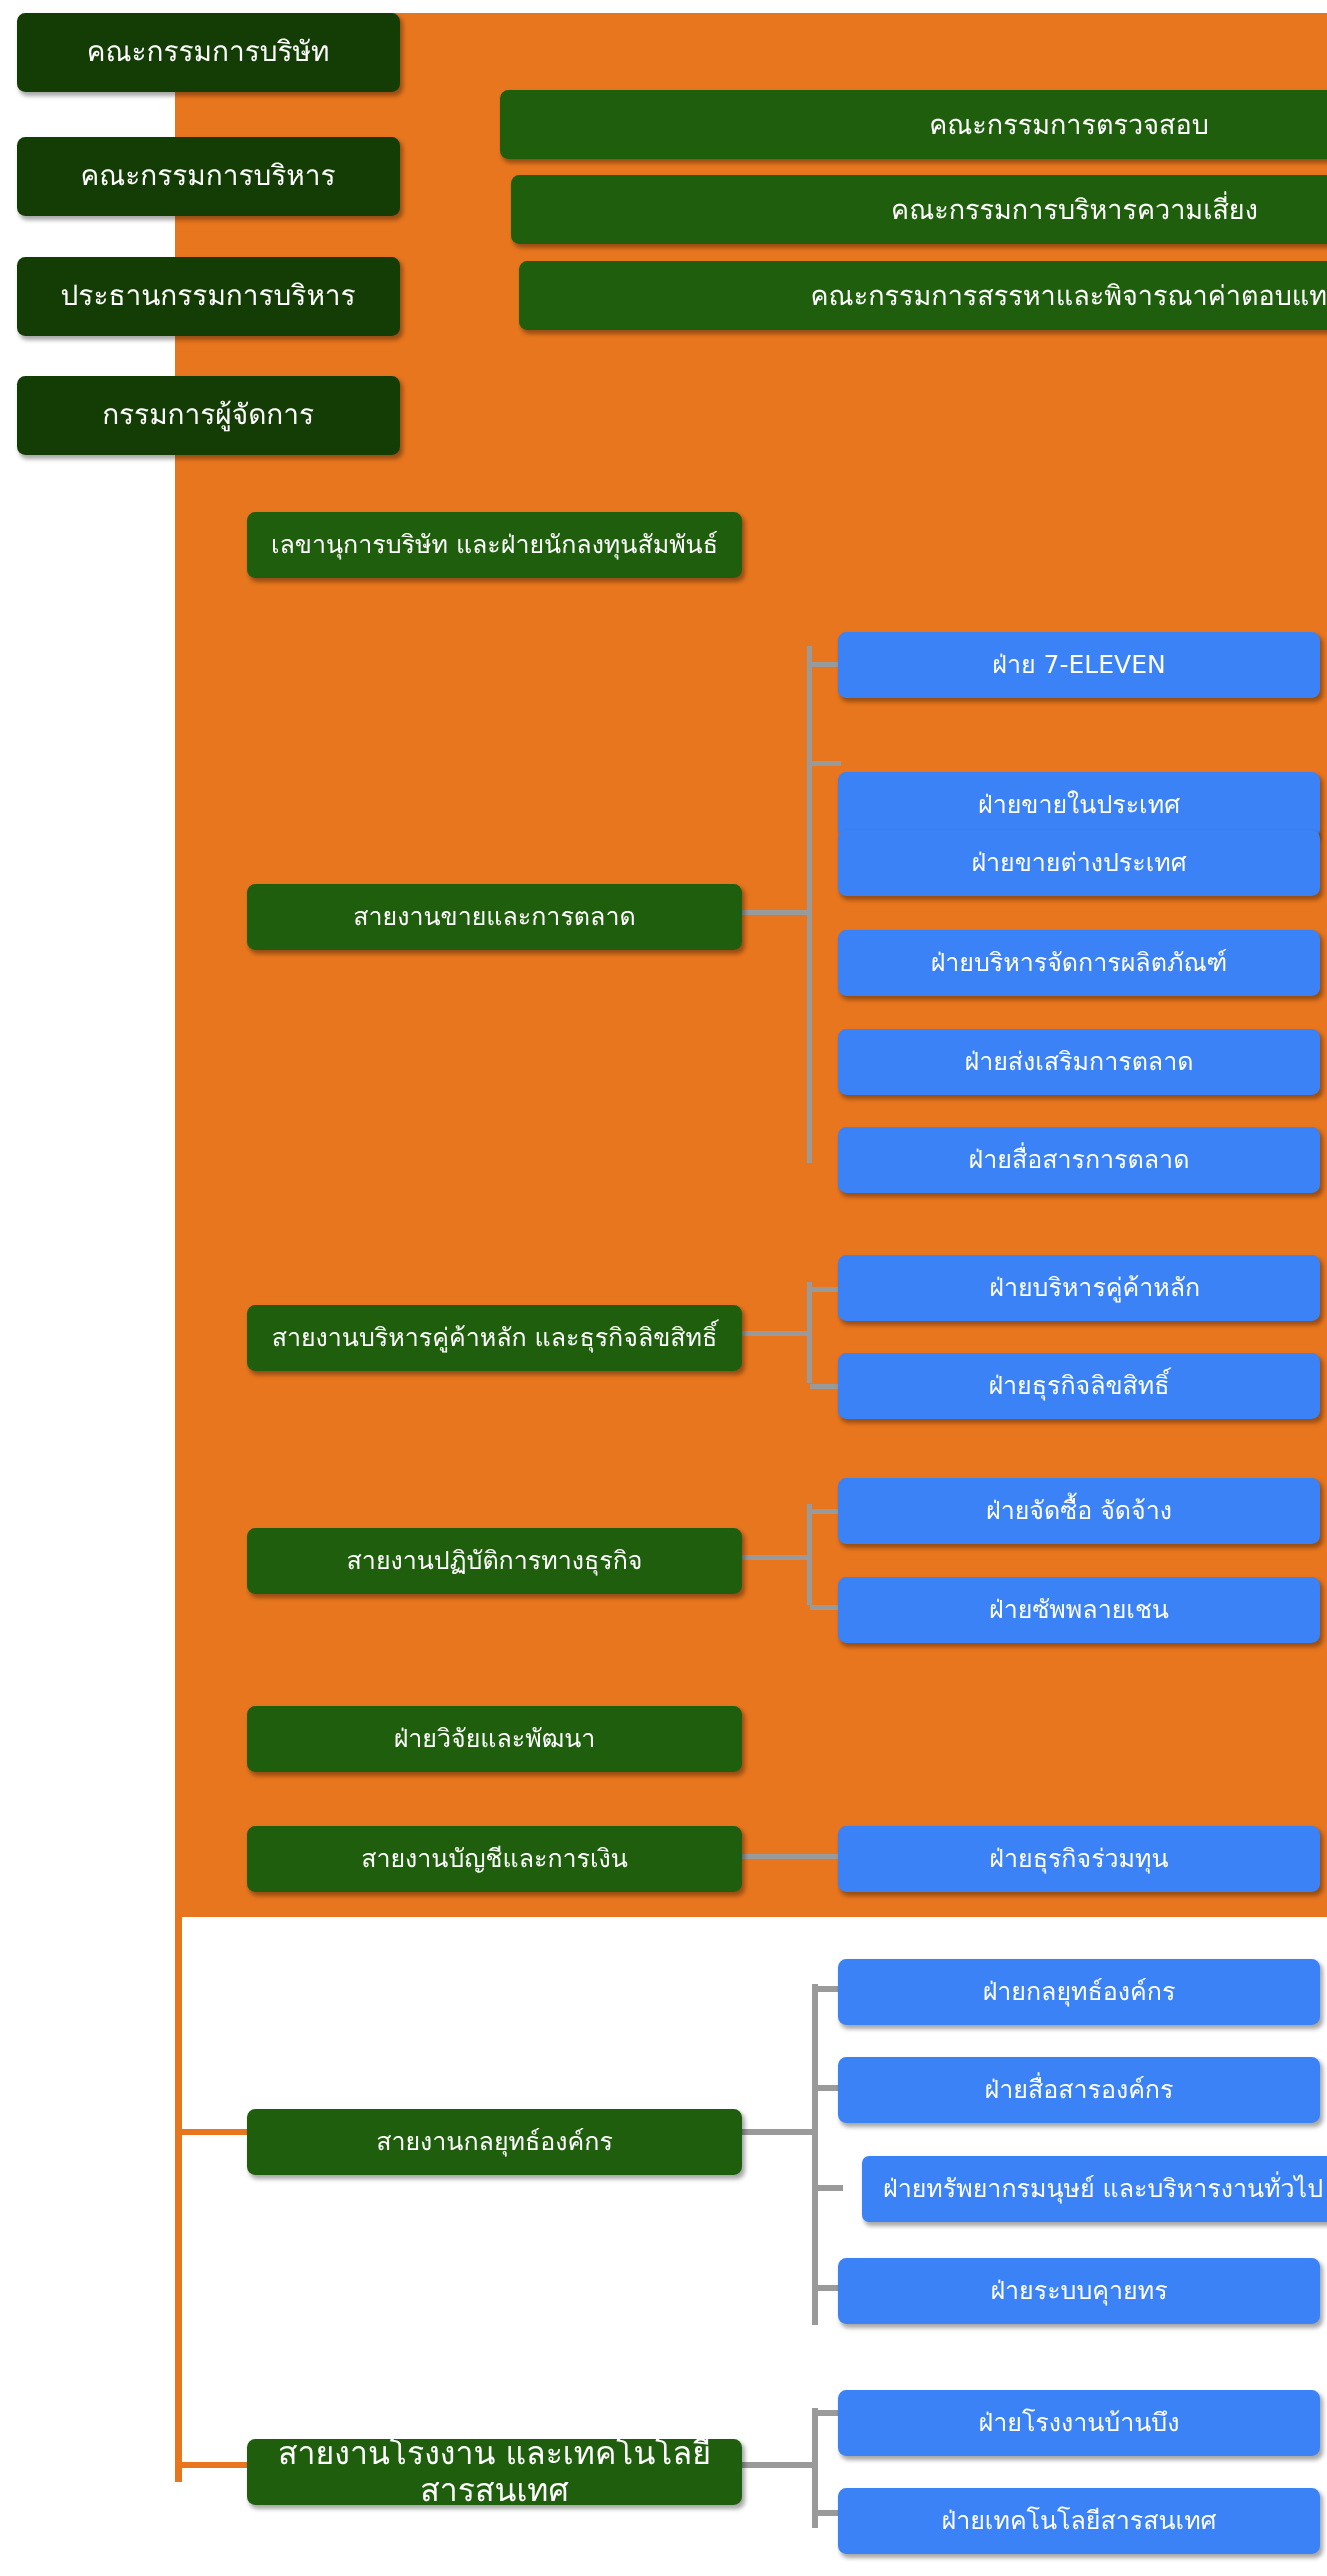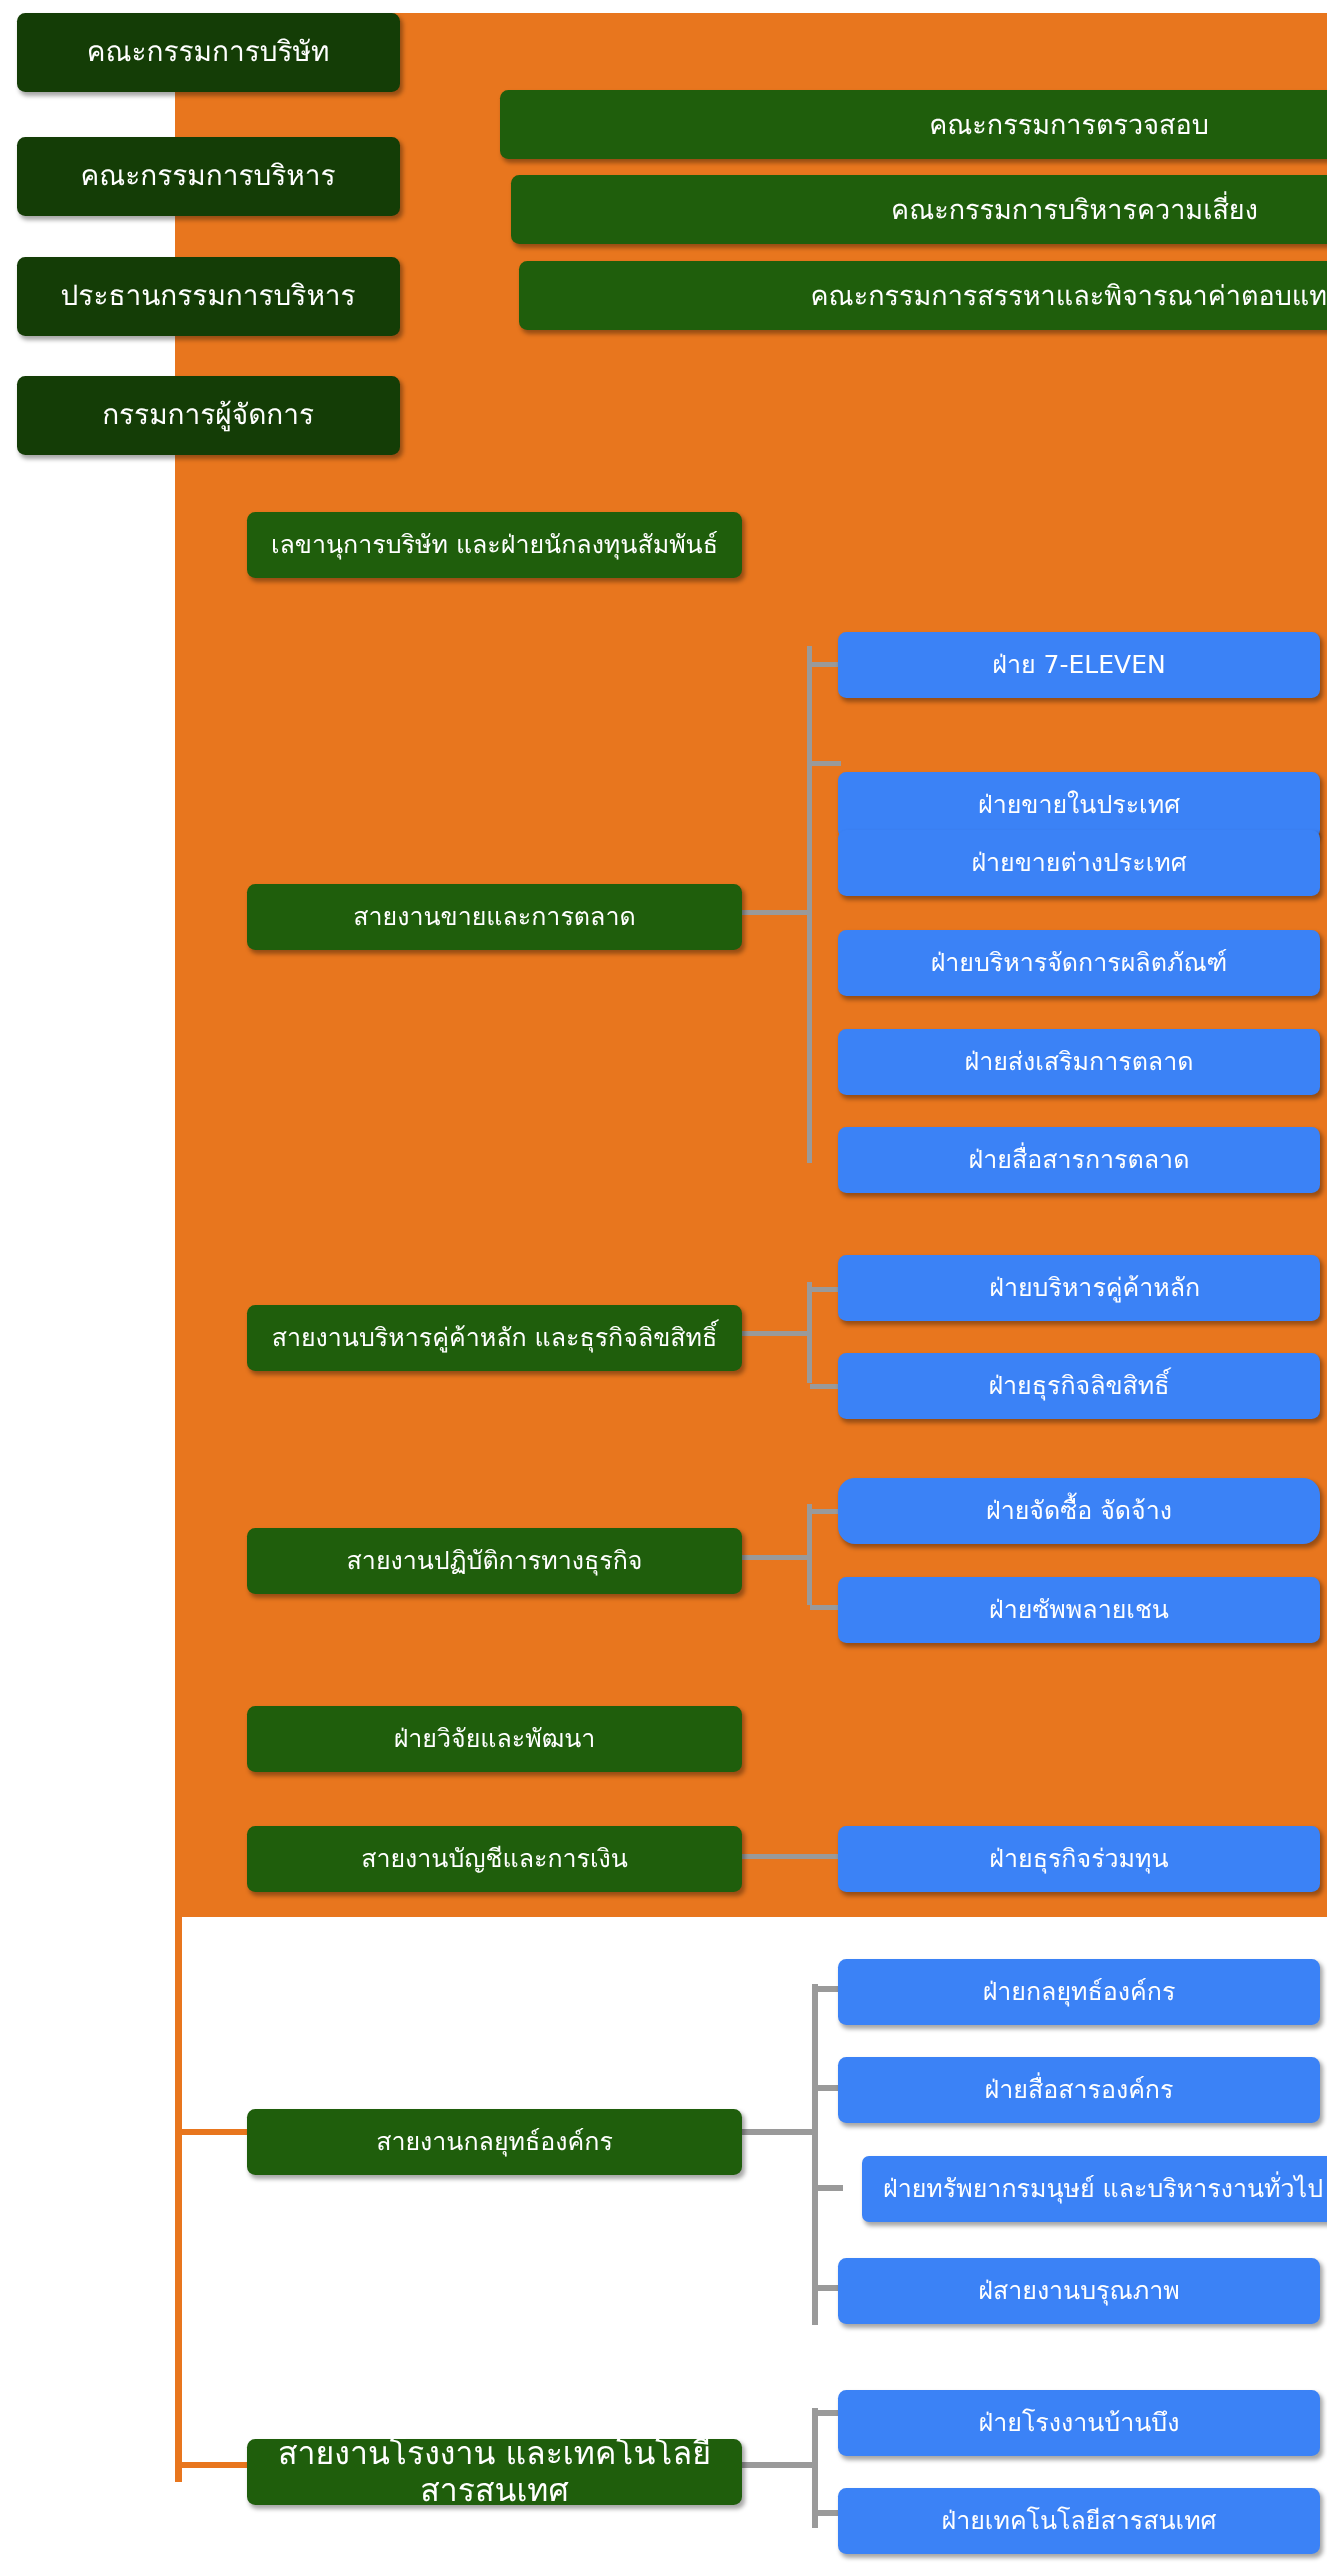--- a/index.html
+++ b/index.html
@@ -118,21 +118,21 @@
       </div>
       <div class="node light" style="left: 838px; top: 1255px; width: 482px; height: 66px; font-size: 25px; padding-left: 37px;">
         <span>ฝ่ายบริหารคู่ค้าหลัก</span>
       </div>
       <div class="node light" style="left: 838px; top: 1353px; width: 482px; height: 66px; font-size: 25px;">
         <span>ฝ่ายธุรกิจลิขสิทธิ์</span>
       </div>
       <div class="node dark" style="left: 247px; top: 1305px; width: 495px; height: 66px; font-size: 25px;">
         <span>สายงานบริหารคู่ค้าหลัก และธุรกิจลิขสิทธิ์</span>
       </div>
-      <div class="node light" style="left: 838px; top: 1478px; width: 482px; height: 66px; font-size: 25px; border-radius: 17px;">
+      <div class="node light" style="left: 838px; top: 1478px; width: 482px; height: 66px; font-size: 25px;">
         <span>ฝ่ายจัดซื้อ จัดจ้าง</span>
       </div>
       <div class="node light" style="left: 838px; top: 1577px; width: 482px; height: 66px; font-size: 25px;">
         <span>ฝ่ายซัพพลายเชน</span>
       </div>
       <div class="node dark" style="left: 247px; top: 1528px; width: 495px; height: 66px; font-size: 25px;">
         <span>สายงานปฏิบัติการทางธุรกิจ</span>
       </div>
       <div class="node dark" style="left: 247px; top: 1706px; width: 495px; height: 66px; font-size: 25px;">
         <span>ฝ่ายวิจัยและพัฒนา</span>
@@ -146,21 +146,21 @@
       <div class="node light" style="left: 838px; top: 1959px; width: 482px; height: 66px; font-size: 25px;">
         <span>ฝ่ายกลยุทธ์องค์กร</span>
       </div>
       <div class="node light" style="left: 838px; top: 2057px; width: 482px; height: 66px; font-size: 25px;">
         <span>ฝ่ายสื่อสารองค์กร</span>
       </div>
       <div class="node light" style="left: 862px; top: 2156px; width: 482px; height: 66px; font-size: 25px; border-radius: 7px;">
         <span>ฝ่ายทรัพยากรมนุษย์ และบริหารงานทั่วไป</span>
       </div>
       <div class="node light" style="left: 838px; top: 2258px; width: 482px; height: 66px; font-size: 25px;">
-        <span>ฝ่สายงานบรุณภาพ</span>
+        <span>ฝ่ายระบบคุายทร</span>
       </div>
       <div class="node dark" style="left: 247px; top: 2109px; width: 495px; height: 66px; font-size: 25px;">
         <span>สายงานกลยุทธ์องค์กร</span>
       </div>
       <div class="node light" style="left: 838px; top: 2390px; width: 482px; height: 66px; font-size: 25px;">
         <span>ฝ่ายโรงงานบ้านบึง</span>
       </div>
       <div class="node light" style="left: 838px; top: 2488px; width: 482px; height: 66px; font-size: 25px;">
         <span>ฝ่ายเทคโนโลยีสารสนเทศ</span>
       </div>

